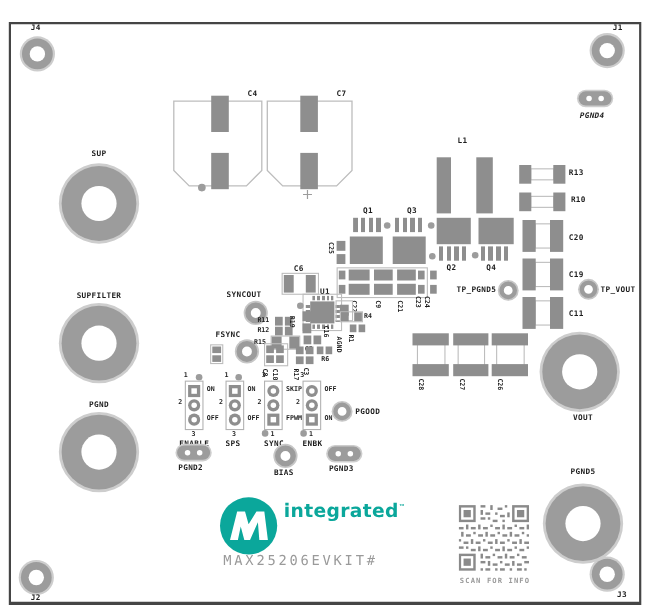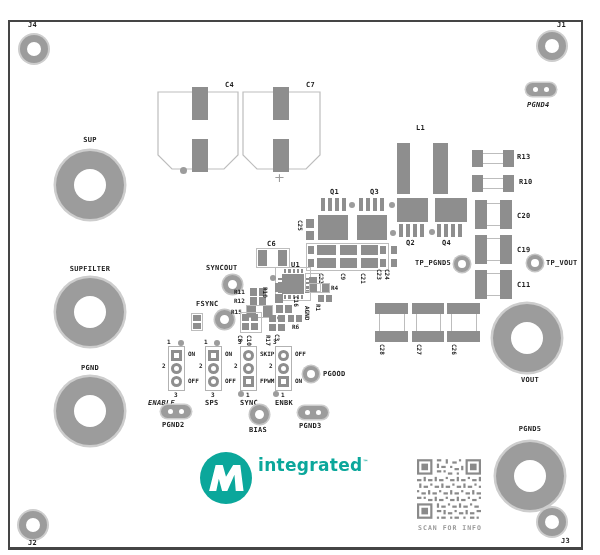--- a/index.html
+++ b/index.html
@@ -254,21 +254,21 @@
   <div class="via" style="left:178px;top:328px;width:6px;height:6px;"></div>
   <div class="hdr" style="left:168px;top:334px;">
     <div class="pin p1"></div>
     <div class="pin p2 round"></div>
     <div class="pin p3 round"></div>
   </div>
   <span class="lbl lbl6" style="left:188px;top:339px;">ON</span>
   <span class="lbl lbl6" style="left:162px;top:351px;">2</span>
   <span class="lbl lbl6" style="left:188px;top:366px;">OFF</span>
   <span class="lbl lbl6" style="left:174px;top:380px;">3</span>
-  <span class="lbl" style="left:148px;top:387px;font-style:italic;">ENABLE</span>
+  <span class="lbl" style="left:163px;top:387px;">ENABLE</span>
 
   <span class="lbl lbl6" style="left:204px;top:327px;">1</span>
   <div class="via" style="left:214px;top:328px;width:6px;height:6px;"></div>
   <div class="hdr" style="left:205px;top:334px;">
     <div class="pin p1"></div>
     <div class="pin p2 round"></div>
     <div class="pin p3 round"></div>
   </div>
   <span class="lbl lbl6" style="left:225px;top:339px;">ON</span>
   <span class="lbl lbl6" style="left:199px;top:351px;">2</span>
@@ -318,20 +318,21 @@
   <span class="lbl" style="left:299px;top:410px;">PGND3</span>
 
   <div class="logo-circle">
     <svg width="52" height="52" viewBox="0 0 40 40">
       <path d="M7 30 L12 10 L17.5 10 L20 19 L25.5 10 L31 10 L33.5 30 L27.5 30 L26.5 17.5 L21 30 L17 30 L14.5 20.5 L12.5 30 Z" fill="#ffffff"></path>
     </svg>
   </div>
   <div class="brand">
     <div><span>integrated</span><sup>™</sup></div>
   </div>
+  <div class="kitname">MAX25206EVKIT#</div>
 
   <svg class="overlay" style="left:417px;top:447px;" width="64" height="60" viewBox="0 0 29 27">
     <g fill="#8a8a8a">
       <rect x="0" y="0" width="7" height="7"></rect>
         <rect x="22" y="0" width="7" height="7"></rect>
         <rect x="0" y="20" width="7" height="7"></rect>
       <rect x="1" y="1" width="5" height="5" fill="#ffffff"></rect>
         <rect x="23" y="1" width="5" height="5" fill="#ffffff"></rect>
         <rect x="1" y="21" width="5" height="5" fill="#ffffff"></rect>
       <rect x="2" y="2" width="3" height="3"></rect>

